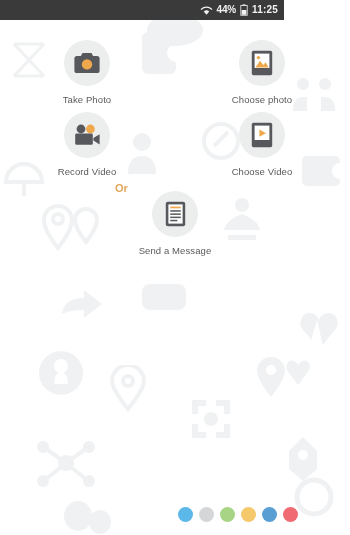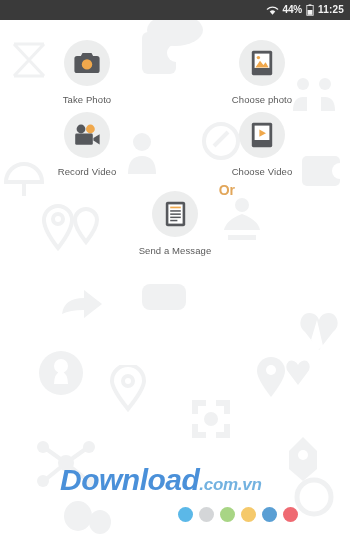--- a/index.html
+++ b/index.html
@@ -12,21 +12,21 @@
     font-family: "Liberation Sans", sans-serif;
     background: #ffffff;
     overflow: hidden;
     position: relative;
   }
 
   
   .statusbar {
     position: absolute;
     top: 0; left: 0;
-    width: 350px;
+    width: 284px;
     height: 20px;
     background: #3a3a3a;
     display: flex;
     align-items: center;
     justify-content: flex-end;
     padding-right: 6px;
     box-sizing: border-box;
   }
   .statusbar .sb-item {
     color: #f2f2f2;
@@ -88,22 +88,22 @@
   #act-choose-photo  { left: 202px; top: 20px; }
   #act-record-video  { left: 27px;  top: 92px; }
   #act-choose-video  { left: 202px; top: 92px; }
   #act-send-message  { left: 115px; top: 171px; }
 
   .or-text {
     position: absolute;
     left: 115px;
     top: 162px;
     width: 120px;
-    text-align: right;
-    font-size: 14px;
+    text-align: left;
+    font-size: 11px;
     color: #e2a65a;
     font-weight: bold;
   }
 
   
   .brand {
     position: absolute;
     left: 60px;
     top: 445px;
     display: flex;
@@ -325,24 +325,20 @@
         <rect x="5.2" y="5.6" width="10.6" height="1.7" fill="#f0a84c"></rect>
         <rect x="5.2" y="9.2" width="10.6" height="1.5" fill="#56585c"></rect>
         <rect x="5.2" y="12.4" width="10.6" height="1.5" fill="#56585c"></rect>
         <rect x="5.2" y="15.6" width="10.6" height="1.5" fill="#56585c"></rect>
         <rect x="5.2" y="18.8" width="7.2" height="1.5" fill="#56585c"></rect>
       </svg>
     </div>
     <div class="label">Send a Message</div>
   </div>
 
-  <div class="brand">
-    <span class="b-main">Download</span>
-    <span class="b-tld">.com.vn</span>
-  </div>
 
   <div class="dots">
     <span class="dot" style="background: rgb(91, 184, 232);"></span>
     <span class="dot" style="background: rgb(212, 214, 216);"></span>
     <span class="dot" style="background: rgb(168, 213, 133);"></span>
     <span class="dot" style="background: rgb(245, 201, 107);"></span>
     <span class="dot" style="background: rgb(90, 159, 212);"></span>
     <span class="dot" style="background: rgb(239, 106, 114);"></span>
   </div>
 

